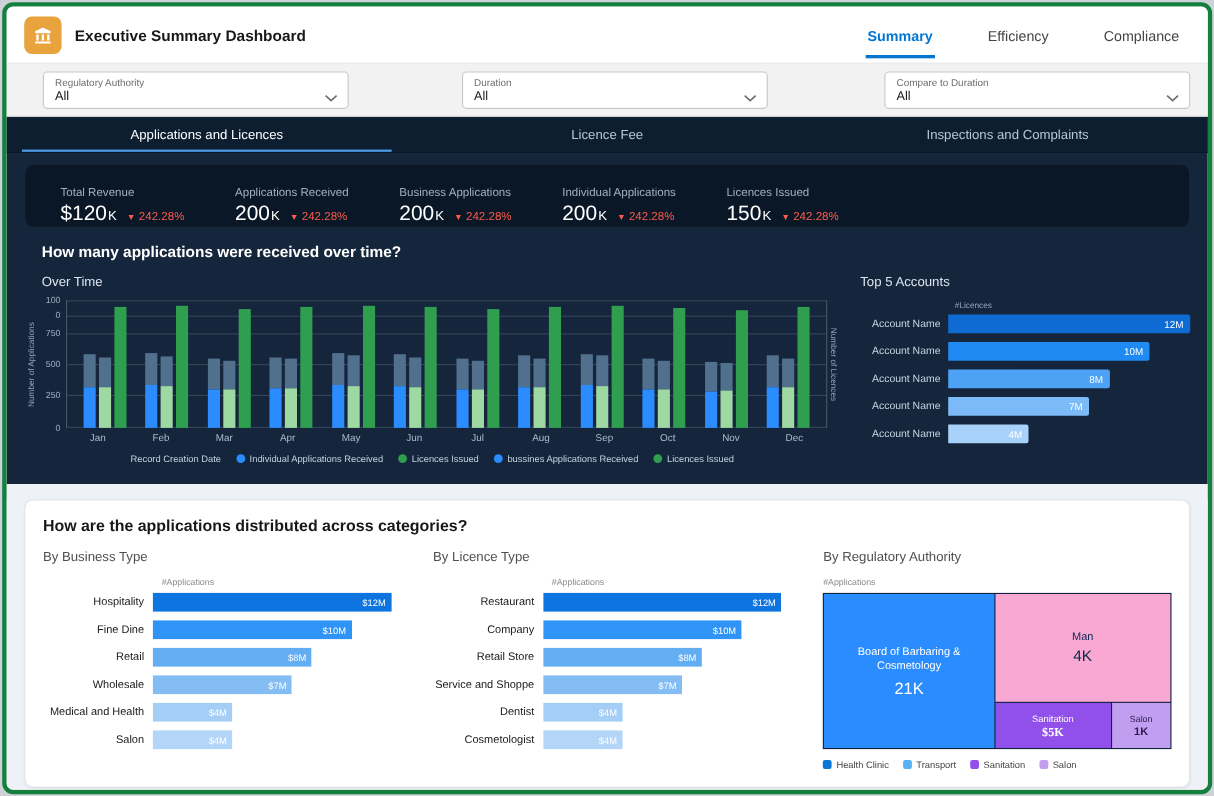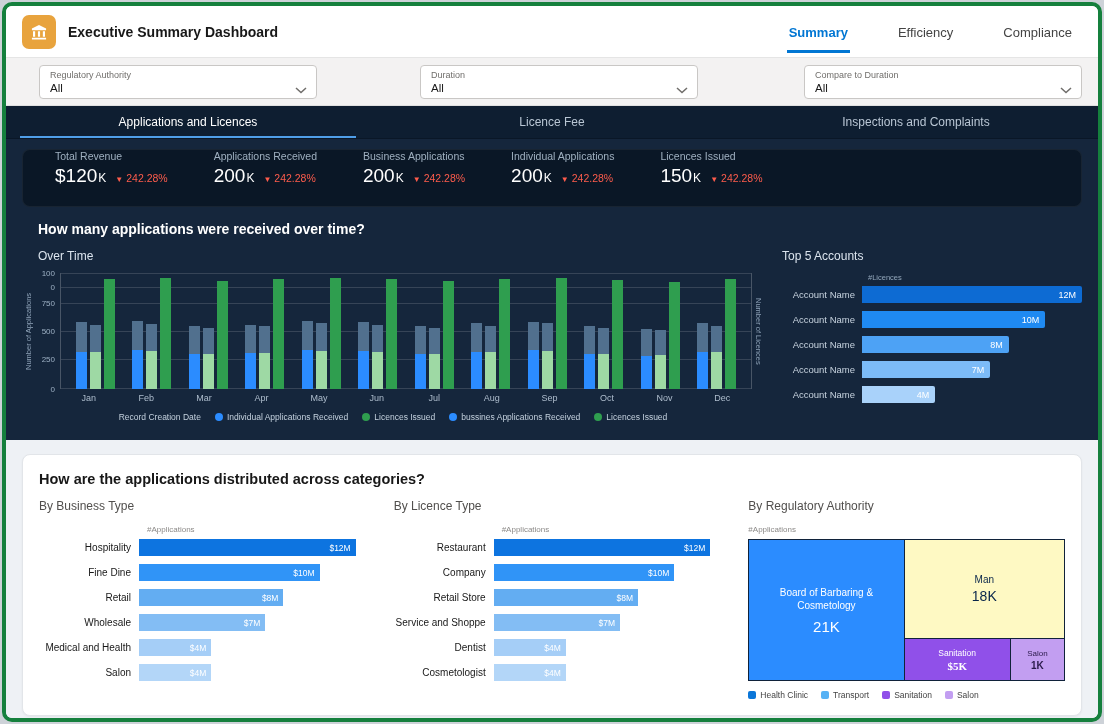--- a/index.html
+++ b/index.html
@@ -60,21 +60,21 @@
   }
   .stab.active { color: #ffffff; }
   .stab.active::after {
     content: ""; position: absolute; left: 14px; right: 14px; bottom: 0;
     height: 2px; background: #4f9ee8;
   }
   .kpiband {
     margin: 10px 16px 0; height: 58px;
     background: #0a1726; border: 1px solid rgba(255,255,255,0.06);
     border-radius: 8px;
-    display: flex; align-items: flex-start; padding: 0 32px; gap: 46px;
+    display: flex; align-items: flex-end; padding: 0 32px; gap: 46px;
   }
   .kpi-label { font-size: 10.5px; color: #9fb0c0; margin-bottom: 3px; }
   .kpi-row { display: flex; align-items: baseline; }
   .kpi-value { font-size: 19px; color: #ffffff; }
   .kpi-unit { font-size: 12px; color: #ffffff; margin-left: 1px; }
   .kpi-delta { margin-left: 9px; color: #fe5c4c; font-size: 10.5px; }
   .kpi-tri { font-size: 8px; margin-right: 3px; }
   .q1 { margin: 14px 0 0 32px; color: #ffffff; font-size: 14px; font-weight: 600; }
   .chartsrow { display: flex; padding: 6px 16px 0; gap: 18px; }
   .otwrap { flex: 1; min-width: 0; }
@@ -650,23 +650,23 @@
 
         <div class="catcol tree">
           <div class="cat-title">By Regulatory Authority</div>
           <div class="cat-axis">#Applications</div>
           <div class="treemap">
             <div class="tm-cell tm-left tm0" style="background: rgb(43, 140, 255); color: rgb(255, 255, 255);">
               <div class="tm-name">Board of Barbaring &amp; Cosmetology</div>
               <div class="tm-val">21K</div>
             </div>
             <div class="tm-right">
-              <div class="tm-cell tm-top tm1" style="background: #fef9c3; color: rgb(8, 37, 74);">
+              <div class="tm-cell tm-top tm1" style="background: #f9a8d4; color: rgb(8, 37, 74);">
                 <div class="tm-name">Man</div>
-                <div class="tm-val">18K</div>
+                <div class="tm-val">4K</div>
               </div>
               <div class="tm-bottom">
                 <div class="tm-cell tm2" style="background: rgb(144, 80, 233); color: rgb(255, 255, 255);">
                   <div class="tm-name">Sanitation</div>
                   <div class="tm-val">$5K</div>
                 </div>
                 <div class="tm-cell tm3" style="background: rgb(194, 158, 241); color: rgb(42, 26, 74);">
                   <div class="tm-name">Salon</div>
                   <div class="tm-val">1K</div>
                 </div>

